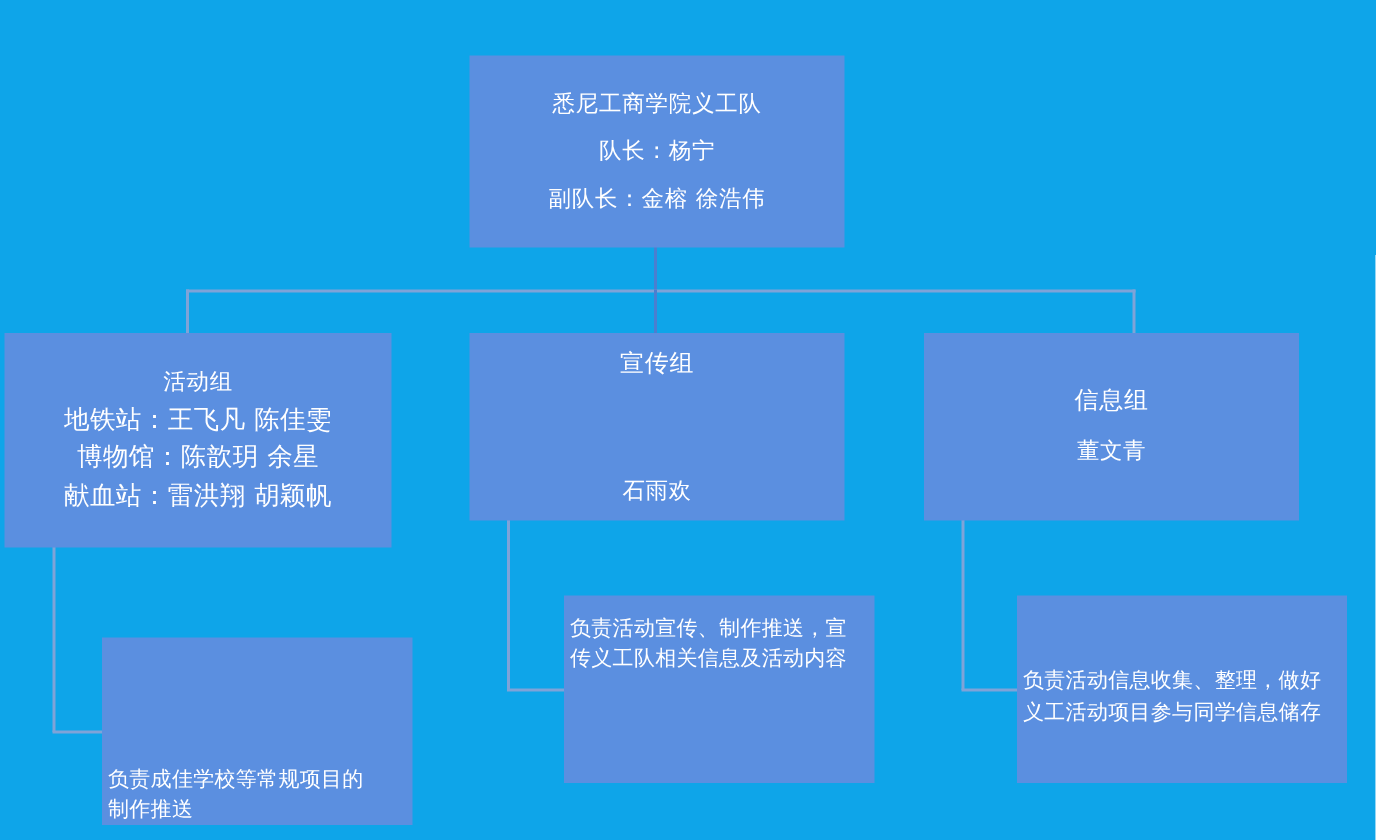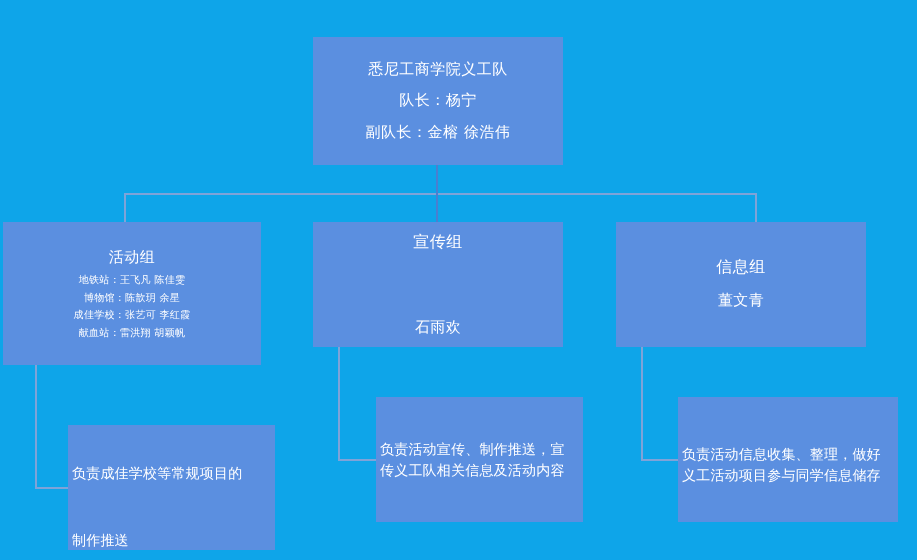--- a/index.html
+++ b/index.html
@@ -62,21 +62,21 @@
     align-items: center;
     text-align: center;
     padding: 8px 4px;
   }
   .node.group .ln.title {
     font-size: 15px;
     margin: 3px 4px;
     letter-spacing: 0.5px;
   }
   .node.group .ln.member {
-    font-size: 10px;
+    font-size: 17px;
     margin: 3px 0;
     letter-spacing: 0.3px;
   }
   .node.group.wide .ln.title { margin-bottom: 5px; }
   .node.group.simple .ln.title { font-size: 16px; margin-bottom: 12px; }
   .node.group.simple .ln.member { font-size: 15px; }
 
   
   .node.desc {
     align-items: flex-start;
@@ -116,40 +116,39 @@
   <div class="node root" style="left:313px; top:37px; width:250px; height:128px;">
     <span class="ln">悉尼工商学院义工队</span>
     <span class="ln">队长：杨宁</span>
     <span class="ln">副队长：金榕 徐浩伟</span>
   </div>
 
   <div class="node group wide" style="left:3px; top:222px; width:258px; height:143px;">
     <span class="ln title">活动组</span>
     <span class="ln member">地铁站：王飞凡 陈佳雯</span>
     <span class="ln member">博物馆：陈歆玥 余星</span>
-    <span class="ln member">成佳学校：张艺可 李红霞</span>
     <span class="ln member">献血站：雷洪翔 胡颖帆</span>
   </div>
 
   <div class="node group simple" style="left:313px; top:222px; width:250px; height:125px;justify-content:space-between;">
     <span class="ln title">宣传组</span>
     <span class="ln member">石雨欢</span>
   </div>
 
   <div class="node group simple" style="left:616px; top:222px; width:250px; height:125px;font-family:Liberation Mono, monospace;">
     <span class="ln title">信息组</span>
     <span class="ln member">董文青</span>
   </div>
 
-  <div class="node desc" style="left:68px; top:425px; width:207px; height:125px; justify-content:space-between; padding-top:38px;">
+  <div class="node desc" style="left:68px; top:425px; width:207px; height:125px; justify-content:flex-end; padding-top:38px;">
     <span class="ln">负责成佳学校等常规项目的</span>
     <span class="ln">制作推送</span>
   </div>
 
-  <div class="node desc" style="left:376px; top:397px; width:207px; height:125px; justify-content:center; padding-top:0;">
+  <div class="node desc" style="left:376px; top:397px; width:207px; height:125px; justify-content:flex-start; padding-top:12px;">
     <span class="ln">负责活动宣传、制作推送，宣</span>
     <span class="ln">传义工队相关信息及活动内容</span>
   </div>
 
   <div class="node desc" style="left:678px; top:397px; width:220px; height:125px; justify-content:center; padding-top:10px;">
     <span class="ln">负责活动信息收集、整理，做好</span>
     <span class="ln">义工活动项目参与同学信息储存</span>
   </div>
 
 </div>

